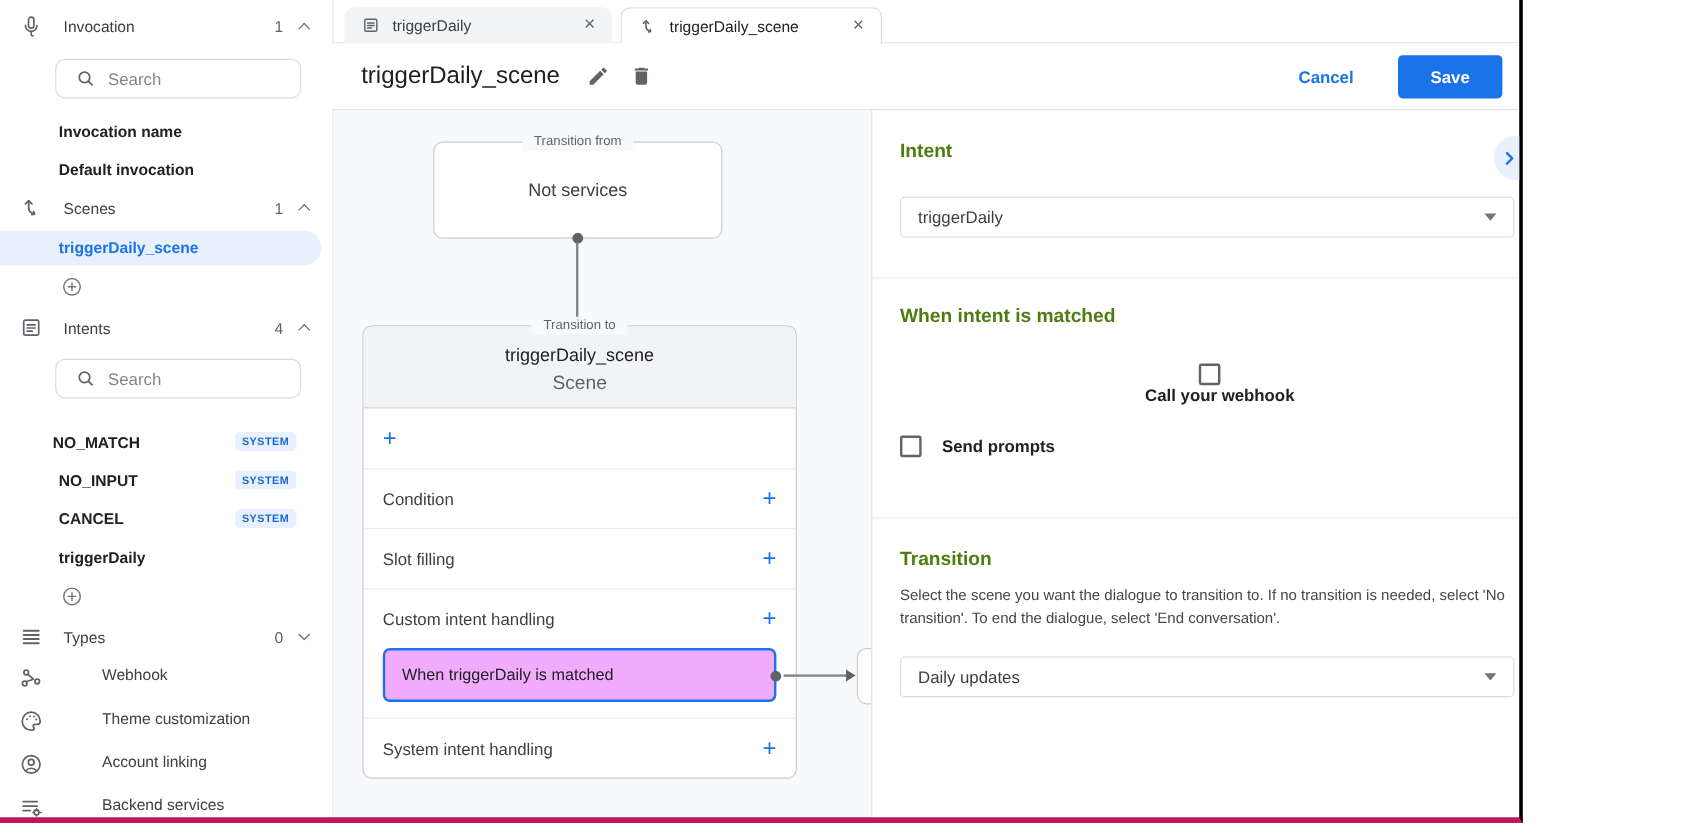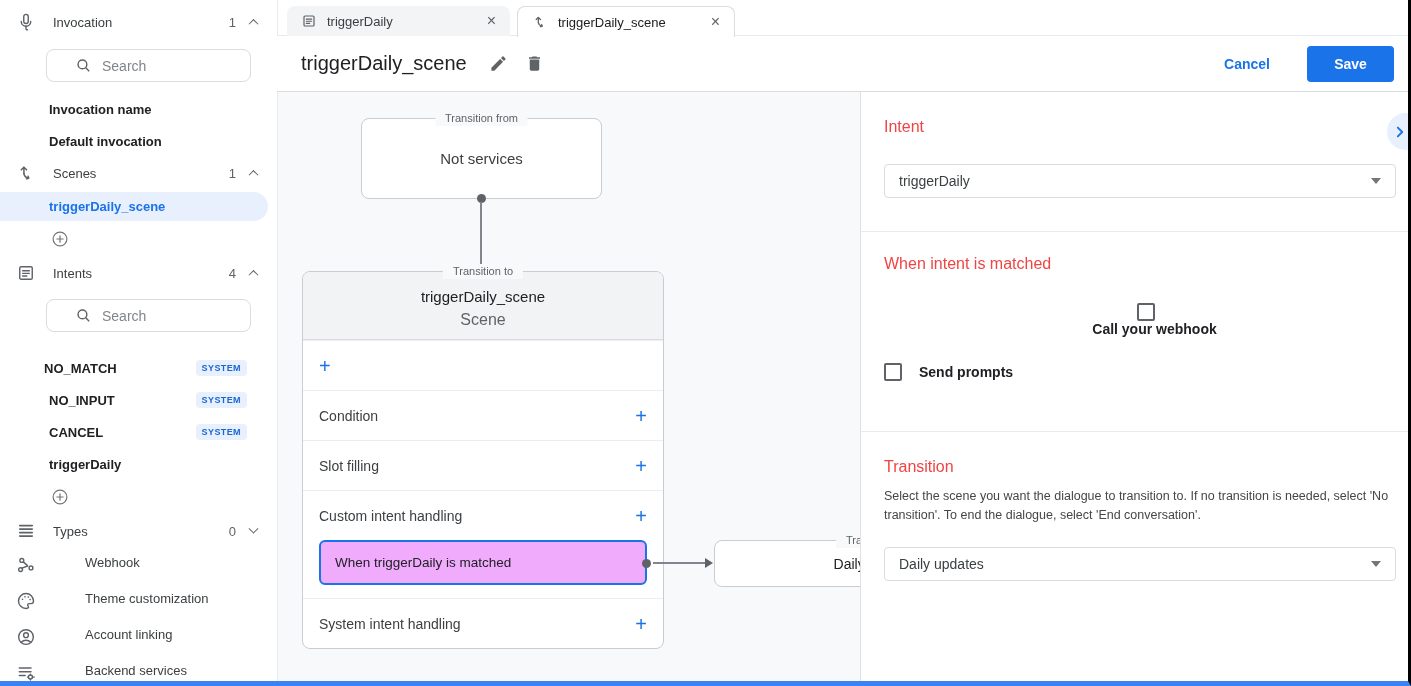--- a/index.html
+++ b/index.html
@@ -1,31 +1,31 @@
 <!DOCTYPE html>
 <html><head>
 <meta charset="utf-8">
 <style>
   * { margin:0; padding:0; box-sizing:border-box; }
   html,body { width:1411px; height:686px; overflow:hidden; background:#fff;
     font-family:"Liberation Sans", sans-serif; color:#202124; }
-  #app { position:relative; width:1411px; height:686px;
-    border-right:3px solid #000; border-bottom:5px solid #3b82f6; overflow:hidden; background:#fff; }
+  #app { position:relative; width:1269px; height:686px;
+    border-right:3px solid #000; border-bottom:5px solid #be185d; overflow:hidden; background:#fff; }
 
   
   .sidebar { position:absolute; left:0; top:0; width:277px; height:681px; background:#fff; padding-top:10px; }
   .sec-row { display:flex; align-items:center; height:24px; padding:0 20px 0 16px; cursor:pointer; }
   .sec-row .icon { width:20px; height:20px; flex:0 0 20px; color:#5f6368; }
   .sec-row .lbl { margin-left:17px; font-size:13px; color:#3c4043; flex:1; }
   .sec-row .cnt { font-size:13px; color:#5f6368; margin-right:14px; }
   .chev { width:7px; height:7px; border-right:1.7px solid #5f6368; border-bottom:1.7px solid #5f6368; display:inline-block; }
   .chev.up { transform:rotate(-135deg) translate(-1px,-1px); }
   .chev.down { transform:rotate(45deg) translate(-2px,-2px); }
   .search-box { margin:15px 26px 0 46px; height:33px; border:1px solid #dadce0; border-radius:8px;
-    display:flex; align-items:center; padding:0 28px; background:#fff; }
+    display:flex; align-items:center; padding:0 16px; background:#fff; }
   .search-box svg { width:17px; height:17px; color:#5f6368; flex:0 0 17px; }
   .search-box input { border:none; outline:none; margin-left:10px; width:100%; font-size:14px;
     font-family:"Liberation Sans",sans-serif; color:#3c4043; background:transparent; }
   .search-box input::placeholder { color:#80868b; }
   .side-item { height:24px; margin-top:8px; display:flex; align-items:center; padding:0 30px 0 49px;
     font-size:13px; font-weight:bold; color:#202124; cursor:pointer; }
   .side-item .badge { margin-left:auto; background:#e8f0fe; color:#1967d2; font-size:9px; font-weight:bold;
     letter-spacing:.4px; padding:3px 6px; border-radius:4px; }
   .sel-pill { margin-top:7px; height:29px; width:268px; background:#e8f0fe; border-radius:0 16px 16px 0;
     display:flex; align-items:center; padding-left:49px; color:#1a73e8; font-size:13px; font-weight:bold; cursor:pointer; }
@@ -94,21 +94,21 @@
   .target-box { position:absolute; left:436px; top:448px; width:324px; height:47px; background:#fff;
     border:1px solid #c9ccd1; border-radius:8px; cursor:pointer; }
   .target-box .ftext { display:flex; height:100%; align-items:center; justify-content:center;
     font-size:14px; color:#202124; }
 
   
   .panel { flex:1; background:#fff; border-left:1px solid #e0e0e0; position:relative; }
   .collapse-btn { position:absolute; top:21px; right:-16px; width:37px; height:37px; border-radius:50%;
     background:#e8f0fe; display:flex; align-items:center; justify-content:center; cursor:pointer; z-index:5; }
   .collapse-btn svg { width:14px; height:14px; color:#1a73e8; margin-right:12px; }
-  .phead { font-size:16px; color:#ef4444; margin:24px 0 0 23px; line-height:22px; }
+  .phead { font-size:16px; color:#4d7c0f; margin:24px 0 0 23px; line-height:22px;font-weight:bold; }
   .pselect { margin:26px 0 0 23px; width:512px; height:34px; border:1px solid #dadce0; border-radius:4px;
     display:flex; align-items:center; padding:0 14px; font-size:14px; color:#3c4043; cursor:pointer; background:#fff; }
   .pselect .sval { flex:1; }
   .caret { width:0; height:0; border-left:5px solid transparent; border-right:5px solid transparent;
     border-top:6px solid #757575; }
   .pdivider { border-bottom:1px solid #e8eaed; margin-top:33px; }
   .chk-row { display:flex; align-items:center; margin-left:23px; }
   .chk-row.first { margin-top:28px;flex-direction:column; }
   .chk-row.second { margin-top:26px; }
   .chkbox { width:18px; height:18px; border:2px solid #5f6368; border-radius:2px; background:#fff; cursor:pointer; flex:0 0 18px; }

